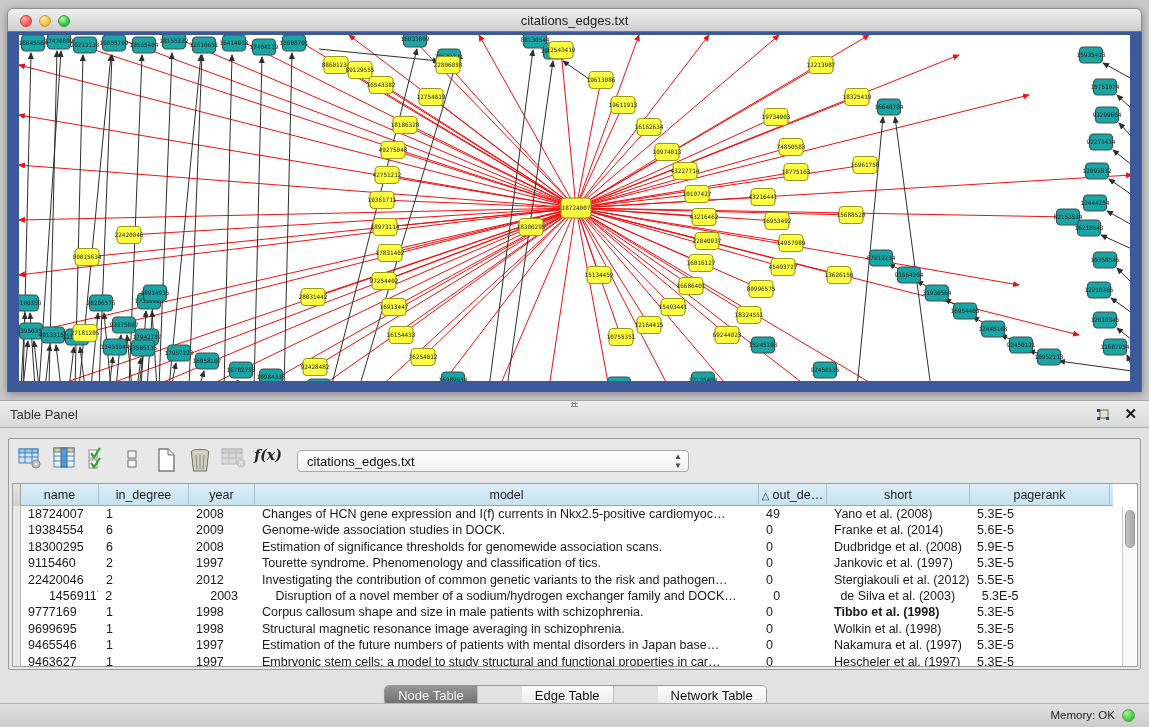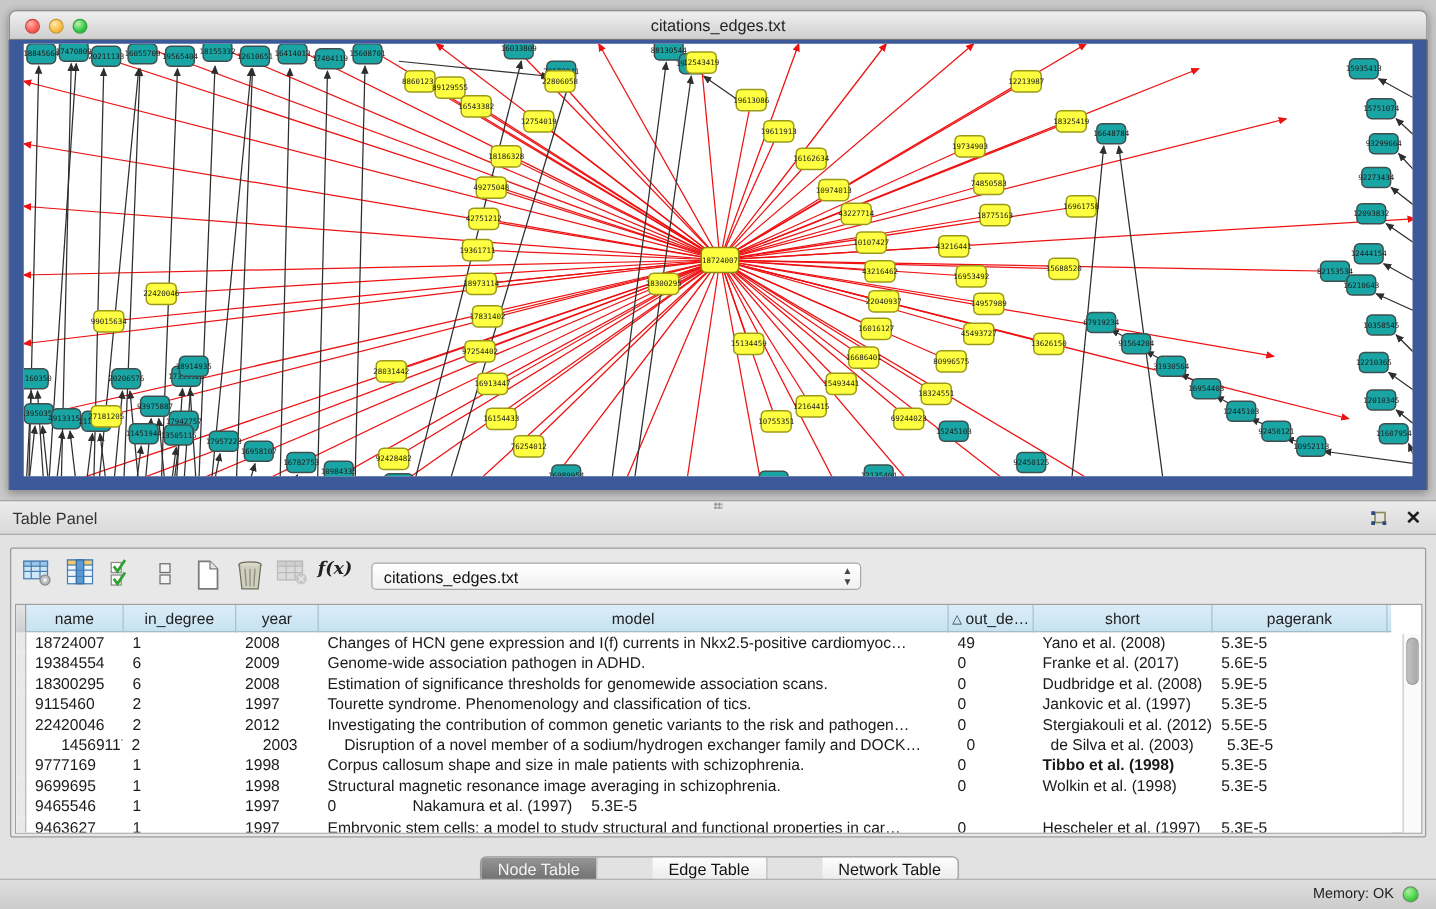--- a/index.html
+++ b/index.html
@@ -598,23 +598,23 @@
               <div class="cell" style="width: 504px;">Changes of HCN gene expression and I(f) currents in Nkx2.5-positive cardiomyoc…</div>
               <div class="cell" style="width: 68px;">49</div>
               <div class="cell" style="width: 143px;">Yano et al. (2008)</div>
               <div class="cell" style="width: 140px;">5.3E-5</div>
             </div>
             <div class="row">
               <div class="cell gutter-cell" style="width: 8px;"></div>
               <div class="cell" style="width: 78px;">19384554</div>
               <div class="cell" style="width: 90px;">6</div>
               <div class="cell" style="width: 66px;">2009</div>
-              <div class="cell" style="width: 504px;">Genome-wide association pathogen in ADHD.</div>
-              <div class="cell" style="width: 68px;">0</div>
-              <div class="cell" style="width: 143px;">Franke et al. (2017)</div>
+              <div class="cell" style="width: 504px;">Genome-wide association studies in DOCK.</div>
+              <div class="cell" style="width: 68px;">0</div>
+              <div class="cell" style="width: 143px;">Franke et al. (2014)</div>
               <div class="cell" style="width: 140px;">5.6E-5</div>
             </div>
             <div class="row">
               <div class="cell gutter-cell" style="width: 8px;"></div>
               <div class="cell" style="width: 78px;">18300295</div>
               <div class="cell" style="width: 90px;">6</div>
               <div class="cell" style="width: 66px;">2008</div>
               <div class="cell" style="width: 504px;">Estimation of significance thresholds for genomewide association scans.</div>
               <div class="cell" style="width: 68px;">0</div>
               <div class="cell" style="width: 143px;">Dudbridge et al. (2008)</div>
@@ -668,20 +668,21 @@
               <div class="cell" style="width: 504px;">Structural magnetic resonance image averaging in schizophrenia.</div>
               <div class="cell" style="width: 68px;">0</div>
               <div class="cell" style="width: 143px;">Wolkin et al. (1998)</div>
               <div class="cell" style="width: 140px;">5.3E-5</div>
             </div>
             <div class="row">
               <div class="cell gutter-cell" style="width: 8px;"></div>
               <div class="cell" style="width: 78px;">9465546</div>
               <div class="cell" style="width: 90px;">1</div>
               <div class="cell" style="width: 66px;">1997</div>
+              <div class="cell" style="width: 504px;">Estimation of the future numbers of patients with mental disorders in Japan base…</div>
               <div class="cell" style="width: 68px;">0</div>
               <div class="cell" style="width: 143px;">Nakamura et al. (1997)</div>
               <div class="cell" style="width: 140px;">5.3E-5</div>
             </div>
             <div class="row">
               <div class="cell gutter-cell" style="width: 8px;"></div>
               <div class="cell" style="width: 78px;">9463627</div>
               <div class="cell" style="width: 90px;">1</div>
               <div class="cell" style="width: 66px;">1997</div>
               <div class="cell" style="width: 504px;">Embryonic stem cells: a model to study structural and functional properties in car…</div>

